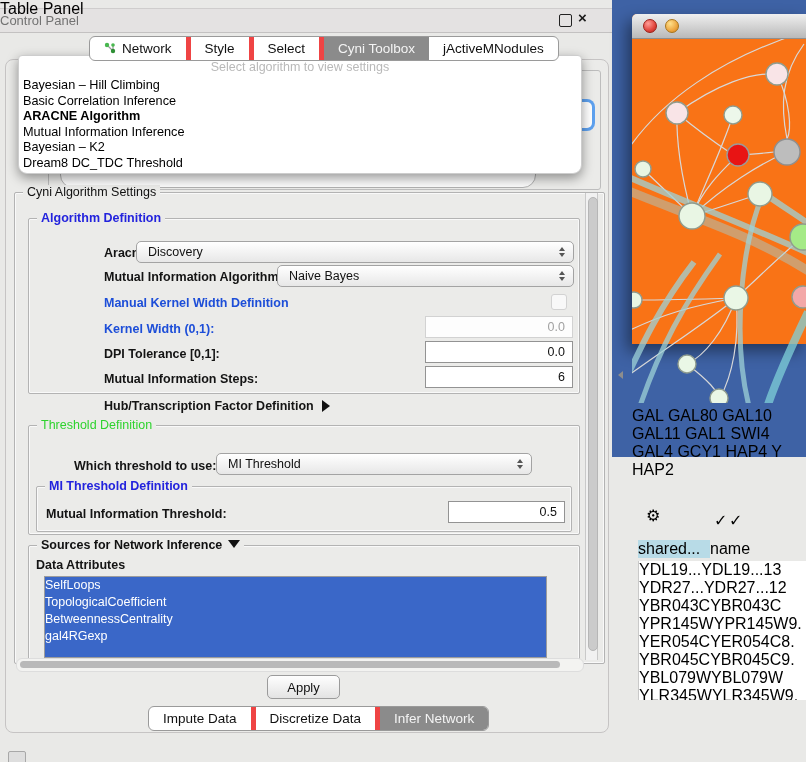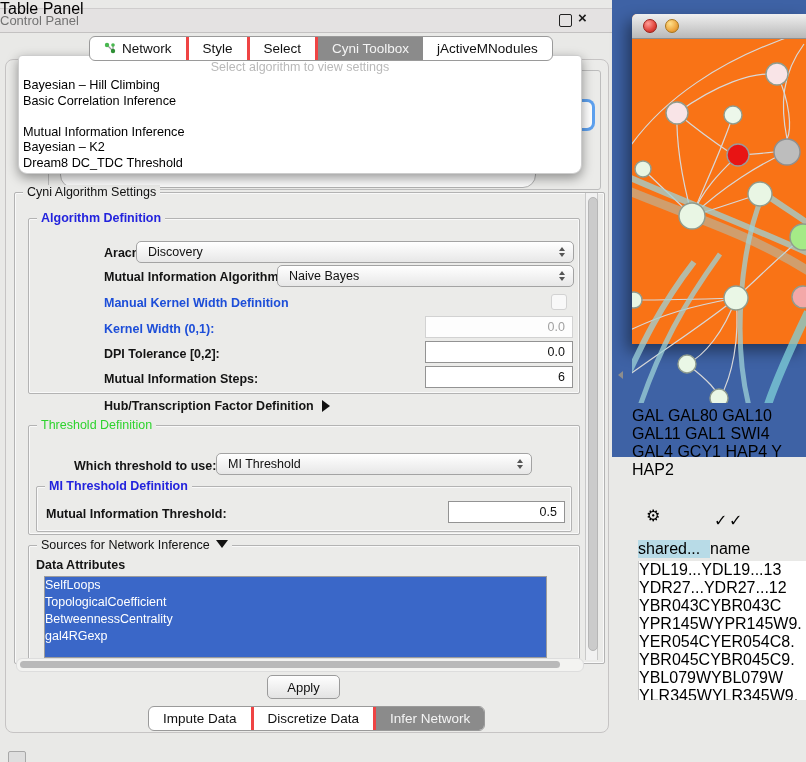--- a/index.html
+++ b/index.html
@@ -10,21 +10,21 @@
   
   .titlebar{left:0;top:8px;width:612px;height:25px;background:#e4e2e2;
             border-top:1px solid #cfcdcd;border-bottom:1px solid #c3c1c1;
             display:flex;align-items:center;font-size:13px;color:#737373;box-sizing:border-box}
   .win-btn-float{left:559px;top:14px;width:11px;height:11px;border:1.6px solid #222;border-radius:2px}
   .win-btn-close{left:578px;top:9px;font-size:15px;font-weight:bold;color:#1a1a1a}
   .content-panel{left:5px;top:59px;width:602px;height:672px;border:1px solid #c6c4c4;border-radius:8px;background:#ebebe9}
   
   .seg{display:flex;background:#fff;border:1px solid #9a9a9a;border-radius:6px;overflow:hidden;z-index:20}
   .seg .tab{display:flex;align-items:center;justify-content:center;font-size:13.5px;color:#111;
-            border-right:3px solid #ef4444;box-sizing:border-box;white-space:nowrap;padding:0 14px}
+            border-right:5px solid #ef4444;box-sizing:border-box;white-space:nowrap;padding:0 14px}
   .seg .tab:last-child{border-right:none}
   .seg .tab.sel{background:#8b8b8b;color:#f4f4f4;border-right:none}
   
   .popup{left:18px;top:55px;width:562px;height:117px;background:#fff;border:1px solid #cdcdcd;
          border-radius:4px 4px 9px 9px;box-shadow:0 4px 12px rgba(0,0,0,.4);z-index:15}
   .popup .prompt{position:absolute;top:4px;left:0;width:100%;text-align:center;color:#b9b9b9;font-size:12.5px}
   .popup .item{position:absolute;left:4px;width:550px;height:15.5px;line-height:15.5px;font-size:12.7px;color:#000}
   .popup .item.current{font-weight:bold}
   
   .hidden-group{left:48px;top:70px;width:551px;height:118px;border:1px solid #bdbdbd;border-radius:3px;z-index:2}
@@ -132,20 +132,21 @@
   </div>
 
   <div class="abs hidden-group"></div>
   <div class="abs blue-frag"></div>
   <div class="abs sliver-combo"></div>
 
   <div class="abs popup">
     <div class="prompt">Select algorithm to view settings</div>
     <div class="item" style="top:22px">Bayesian – Hill Climbing</div>
     <div class="item" style="top:37.5px">Basic Correlation Inference</div>
+    <div class="item current" style="top:53px">ARACNE Algorithm</div>
     <div class="item" style="top:68.5px">Mutual Information Inference</div>
     <div class="item" style="top:84px">Bayesian – K2</div>
     <div class="item" style="top:99.5px">Dream8 DC_TDC Threshold</div>
   </div>
 
   <div class="abs group" style="left:14px;top:192px;width:589px;height:470px;z-index:4">
     <span class="legend">Cyni Algorithm Settings</span>
   </div>
   <div class="abs vscroll" style="z-index:5">
       <div class="thumb"></div>
@@ -167,21 +168,21 @@
     <span>Naive Bayes</span>
     <span class="arrows">
         <span class="tri-up"></span>
         <span class="tri-dn"></span>
       </span>
   </div>
   <div class="abs lbl dis" style="left:104px;top:296px;z-index:6">Manual Kernel Width Definition</div>
   <div class="abs checkbox" style="left:551px;top:294px;z-index:6"></div>
   <div class="abs lbl dis" style="left:104px;top:322px;z-index:6">Kernel Width (0,1):</div>
   <div class="abs field dis" style="left:425px;top:316px;width:148px;height:22px;z-index:6">0.0</div>
-  <div class="abs lbl" style="left:104px;top:347px;z-index:6">DPI Tolerance [0,2]:</div>
+  <div class="abs lbl" style="left:104px;top:347px;z-index:6">DPI Tolerance [0,1]:</div>
   <div class="abs field" style="left:425px;top:341px;width:148px;height:22px;z-index:6">0.0</div>
   <div class="abs lbl" style="left:104px;top:372px;z-index:6">Mutual Information Steps:</div>
   <div class="abs field" style="left:425px;top:366px;width:148px;height:22px;z-index:6">6</div>
 
   <div class="abs lbl" style="left:104px;top:399px;z-index:5">
     <span>Hub/Transcription Factor Definition</span><span class="exp-arrow"></span>
   </div>
 
   <div class="abs group" style="left:28px;top:425px;width:550px;height:108px;z-index:5">
     <span class="legend green">Threshold Definition</span>
@@ -194,21 +195,21 @@
         <span class="tri-dn"></span>
       </span>
   </div>
   <div class="abs group" style="left:36px;top:486px;width:534px;height:44px;z-index:6">
     <span class="legend blue">MI Threshold Definition</span>
   </div>
   <div class="abs lbl" style="left:46px;top:507px;z-index:7">Mutual Information Threshold:</div>
   <div class="abs field" style="left:448px;top:501px;width:117px;height:22px;z-index:7">0.5</div>
 
   <div class="abs group" style="left:28px;top:545px;width:550px;height:114px;z-index:5">
-    <span class="legend" style="font-weight:normal">
+    <span class="legend" style="font-weight:bold">
       <span>Sources for Network Inference</span><span class="col-arrow"></span>
     </span>
   </div>
   <div class="abs lbl" style="left:36px;top:558px;z-index:6">Data Attributes</div>
   <div class="abs attr-list" style="z-index:6">
     <div class="attr-item">SelfLoops</div>
     <div class="attr-item">TopologicalCoefficient</div>
     <div class="attr-item">BetweennessCentrality</div>
     <div class="attr-item">gal4RGexp</div>
   </div>

